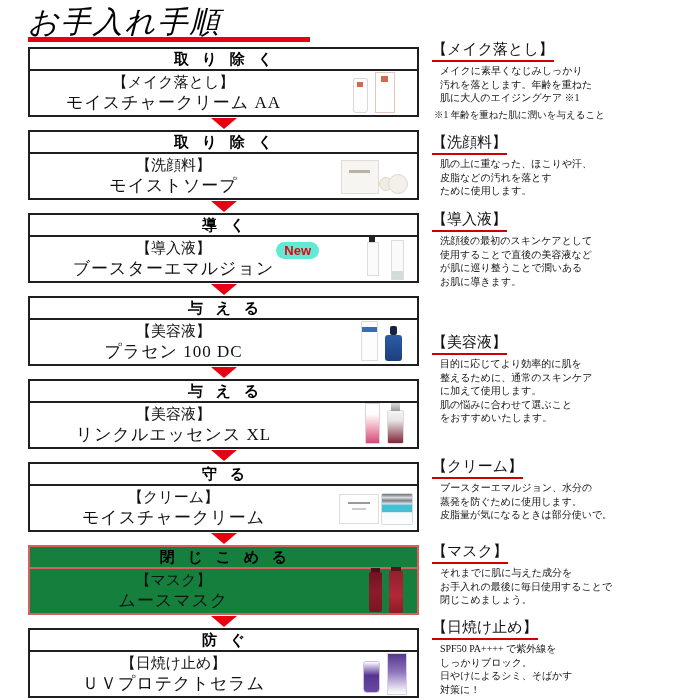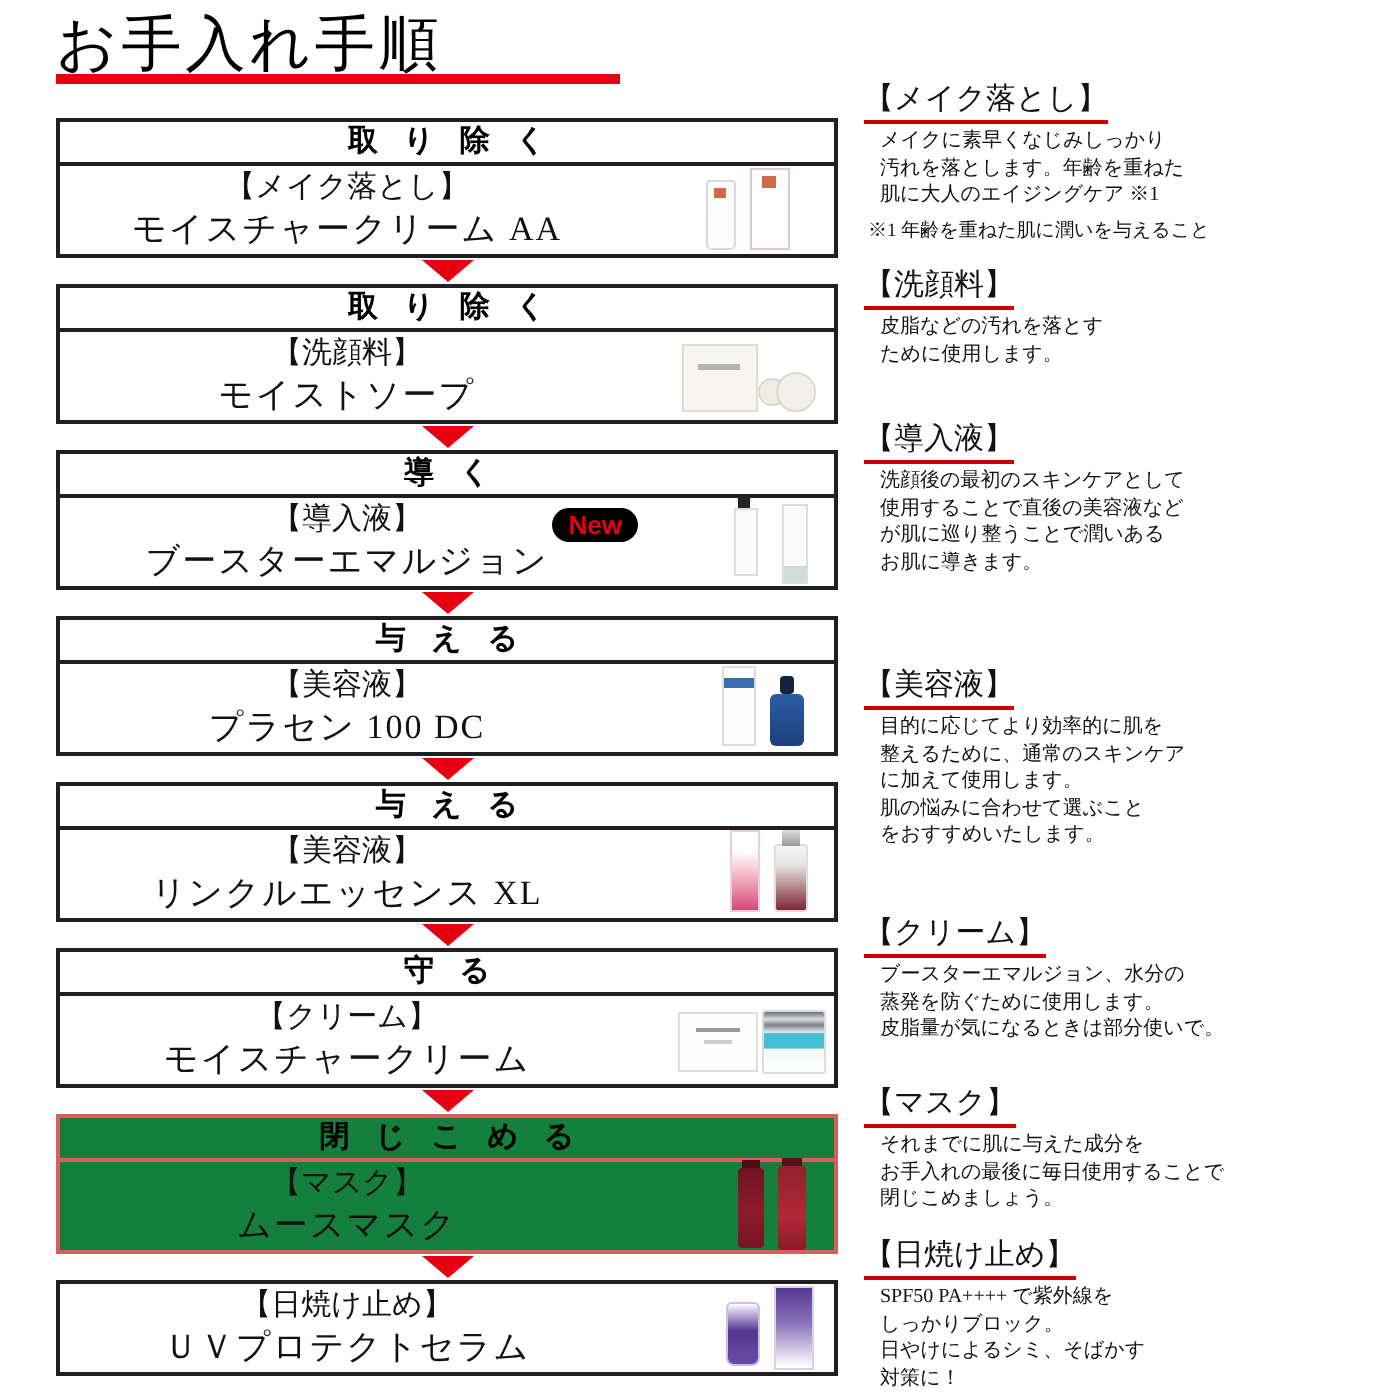--- a/index.html
+++ b/index.html
@@ -4,44 +4,45 @@
 <style>
   html,body{margin:0;padding:0;}
   body{
     width:700px;height:700px;position:relative;background:#ffffff;overflow:hidden;
     font-family:"Liberation Serif","DejaVu Serif",serif;color:#111;
   }
   
   #page-title{
     position:absolute;left:28px;top:2px;font-size:30px;letter-spacing:2px;color:#000;
     font-family:"Liberation Serif","DejaVu Serif",serif;
+    font-style:italic;
   }
   #title-underline{position:absolute;left:28px;top:37px;width:282px;height:5px;background:#e60012;}
 
   
-  #steps{position:absolute;left:28px;top:47px;width:391px;margin-top:12px;}
+  #steps{position:absolute;left:28px;top:47px;width:391px;}
   .step-box{border:2px solid #1f1f1f;background:#fff;}
   .step-box.highlight{background:#15803d;border-color:#d95f5f;}
   .step-header{
     height:20px;line-height:20px;border-bottom:2px solid #1f1f1f;text-align:center;
     font-family:"Liberation Sans","DejaVu Sans",sans-serif;font-weight:bold;font-size:15px;
     letter-spacing:0.85em;text-indent:0.85em;color:#000;
   }
   .step-box.highlight .step-header{border-bottom-color:#d95f5f;}
   .step-body{position:relative;height:44px;display:flex;align-items:center;}
   .step-text{width:calc(100% - 100px);text-align:center;line-height:1.25;}
   .step-category{font-size:15px;}
   .step-product{font-size:17px;letter-spacing:1px;}
   .step-arrow{
     width:0;height:0;margin:1px auto;
     border-left:13px solid transparent;border-right:13px solid transparent;
     border-top:11px solid #e60012;
   }
   .new-badge{
-    position:absolute;right:98px;top:5px;background:#000000;color:#e60012;
+    position:absolute;right:98px;top:5px;background:#5eead4;color:#e60012;
     font-family:"Liberation Sans","DejaVu Sans",sans-serif;font-weight:bold;font-size:13px;
     padding:0 8px;line-height:17px;border-radius:9px;
   }
 
   
   .art{position:absolute;right:6px;top:1px;width:72px;height:42px;}
   .art i{position:absolute;display:block;font-style:normal;}
   
   .art-cleansing-gel .a{left:14px;bottom:1px;width:13px;height:33px;background:#fdfdfd;border:1px solid #d8d8d8;border-radius:2px 2px 3px 3px;}
   .art-cleansing-gel .a::after{content:'';position:absolute;top:3px;left:3px;width:6px;height:5px;background:#c8502a;opacity:.85;}
@@ -201,20 +202,21 @@
         </div>
         <div class="art art-mousse-mask">
           <i class="a"></i>
           <i class="b"></i>
           <i class="c"></i>
         </div>
       </div>
     </div>
     <div class="step-arrow"></div>
     <div class="step-box">
+      <div class="step-header">防ぐ</div>
       <div class="step-body">
         <div class="step-text">
           <div class="step-category">【日焼け止め】</div>
           <div class="step-product">ＵＶプロテクトセラム</div>
         </div>
         <div class="art art-uv-protect-serum">
           <i class="a"></i>
           <i class="b"></i>
           <i class="c"></i>
         </div>
@@ -227,20 +229,21 @@
       <div class="desc-body">
         <div class="desc-line">メイクに素早くなじみしっかり</div>
         <div class="desc-line">汚れを落とします。年齢を重ねた</div>
         <div class="desc-line">肌に大人のエイジングケア ※1</div>
       </div>
       <div class="desc-footnote">※1 年齢を重ねた肌に潤いを与えること</div>
     </div>
     <div class="desc" style="top: 133px;">
       <div><span class="desc-heading">【洗顔料】</span></div>
       <div class="desc-body">
+        <div class="desc-line">肌の上に重なった、ほこりや汗、</div>
         <div class="desc-line">皮脂などの汚れを落とす</div>
         <div class="desc-line">ために使用します。</div>
       </div>
     </div>
     <div class="desc" style="top: 210px;">
       <div><span class="desc-heading">【導入液】</span></div>
       <div class="desc-body">
         <div class="desc-line">洗顔後の最初のスキンケアとして</div>
         <div class="desc-line">使用することで直後の美容液など</div>
         <div class="desc-line">が肌に巡り整うことで潤いある</div>

